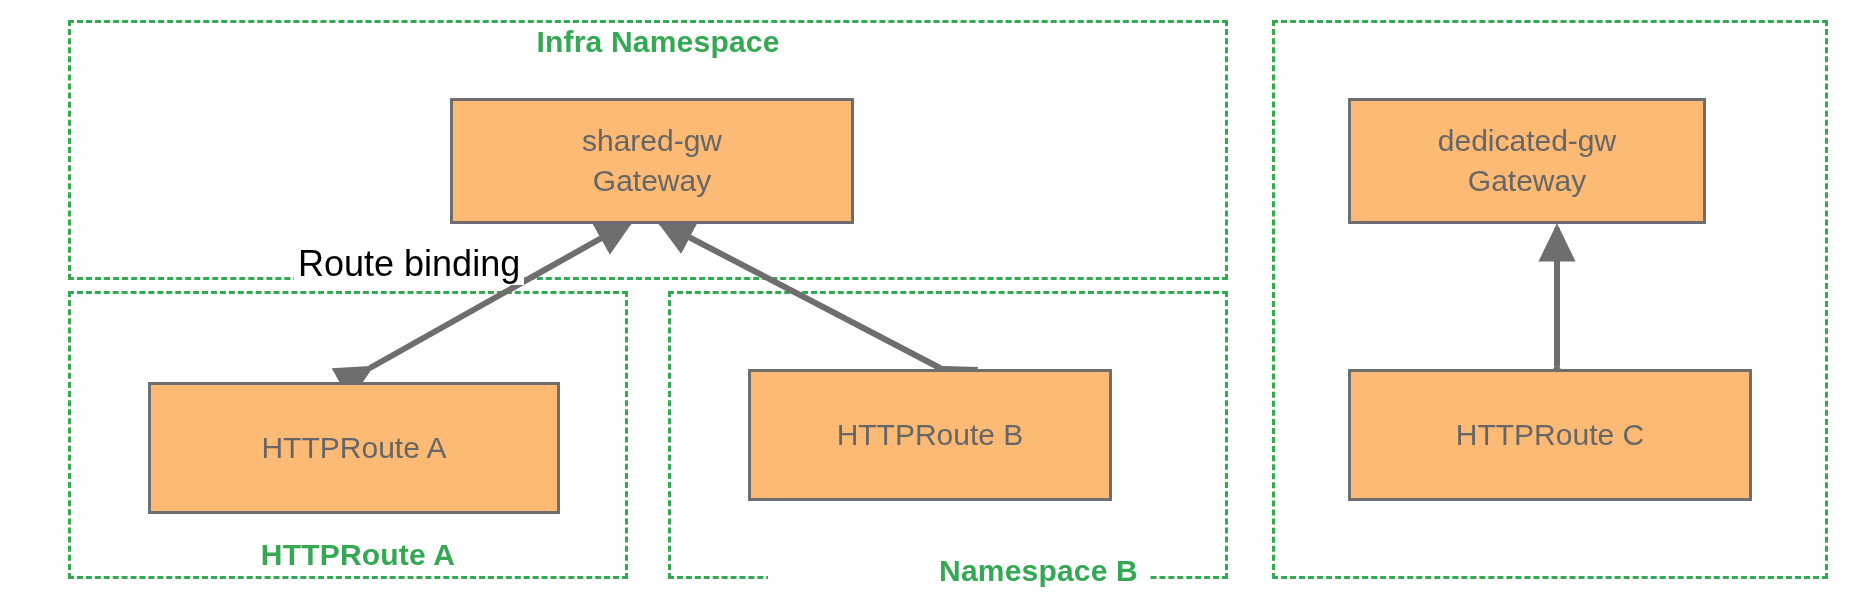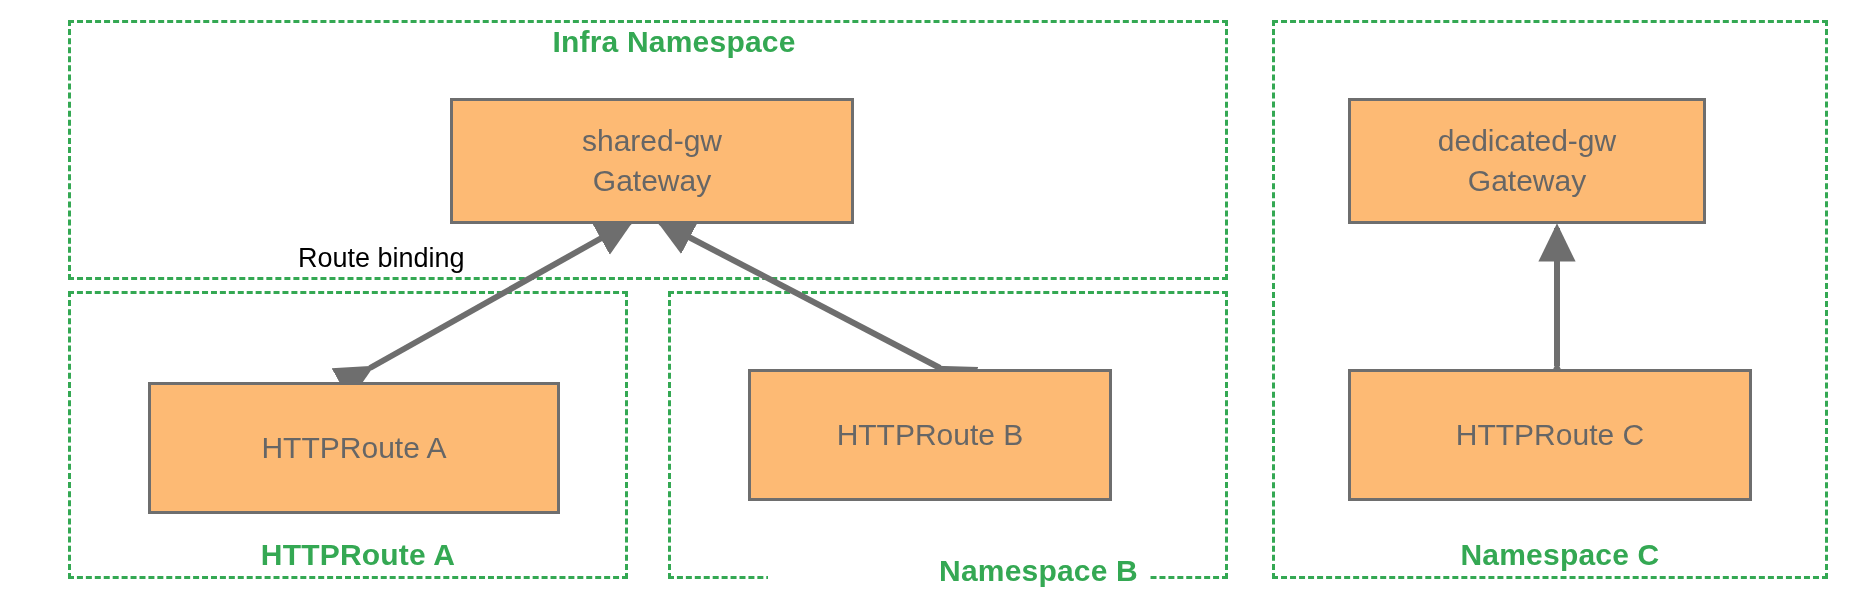--- a/index.html
+++ b/index.html
@@ -55,21 +55,21 @@
   }
   .res-box .res-label {
     display: block;
     white-space: pre-line;
   }
 
   
   .edge-label {
     position: absolute;
     color: #000000;
-    font-size: 27px;
+    font-size: 36px;
     white-space: nowrap;
     background: #ffffff;
     padding: 0 4px;
     z-index: 4;
   }
 
   
   #arrows {
     position: absolute;
     left: 0;
@@ -79,30 +79,29 @@
     z-index: 2;
     pointer-events: none;
   }
 </style>
 </head>
 <body>
 
 <div id="canvas">
 
   <div class="ns-box" style="left:68px; top:20px; width:1160px; height:260px;"></div>
-  <div class="ns-label" style="left:484px; top:25px; width:360px;">Infra Namespace</div>
+  <div class="ns-label" style="left:468px; top:25px; width:360px;">Infra Namespace</div>
 
   <div class="ns-box" style="left:68px; top:291px; width:560px; height:288px;"></div>
   <div class="ns-label" style="left:168px; top:538px; width:360px;">HTTPRoute A</div>
 
   <div class="ns-box" style="left:668px; top:291px; width:560px; height:288px;"></div>
   <div class="ns-label" style="left:768px; top:554px; width:360px;text-align:right;">Namespace B</div>
 
   <div class="ns-box" style="left:1272px; top:20px; width:556px; height:559px;"></div>
-  <div class="ns-label" style="left:1370px; top:538px; width:360px;">Namespace C</div>
 
   <svg id="arrows" viewBox="0 0 1860 600" xmlns="http://www.w3.org/2000/svg">
     <defs>
       <marker id="ah" markerWidth="7" markerHeight="7" refX="5.6" refY="3.5" orient="auto" markerUnits="strokeWidth">
         <path d="M0,0.4 L6.4,3.5 L0,6.6 z" fill="#6e6e6e"></path>
       </marker>
     </defs>
 
       shared-gw Gateway --&gt;
     <line x1="370" y1="368" x2="630" y2="222" stroke="#6e6e6e" stroke-width="6" marker-start="url(#ah)" marker-end="url(#ah)"></line>

